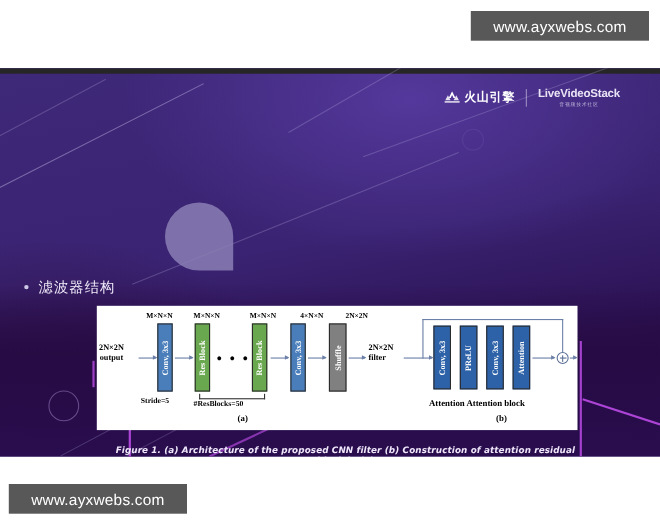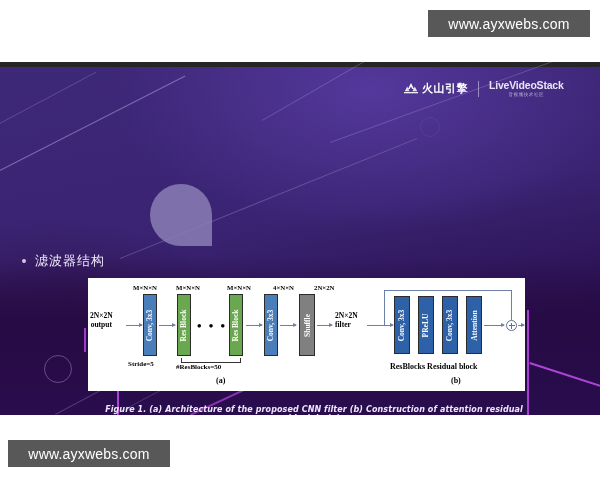--- a/index.html
+++ b/index.html
@@ -255,21 +255,21 @@
           <span>Conv, 3x3</span>
         </div>
         <div class="vblk blue2" style="left:378px;top:18px;width:16px;height:58px;">
           <span>Attention</span>
         </div>
 
         <div class="arrow" style="left:396px;top:47px;width:20px;"></div>
         <div class="plus" style="left:418px;top:42px;"></div>
         <div class="arrow" style="left:430px;top:47px;width:6px;"></div>
 
-        <div class="botlab" style="left:302px;top:84px;font-size:8px;">ResBlocks Residual block</div>
+        <div class="botlab" style="left:302px;top:84px;font-size:8px;">Attention Attention block</div>
         <div class="sublab" style="left:363px;top:98px;">(b)</div>
       </div>
     </div>
 
     <div class="figcap">Figure 1. (a) Architecture of the proposed CNN filter (b) Construction of attention residual block in (a)</div>
   </div>
 
   <div class="watermark wm-bottom">www.ayxwebs.com</div>
 </div>
 

